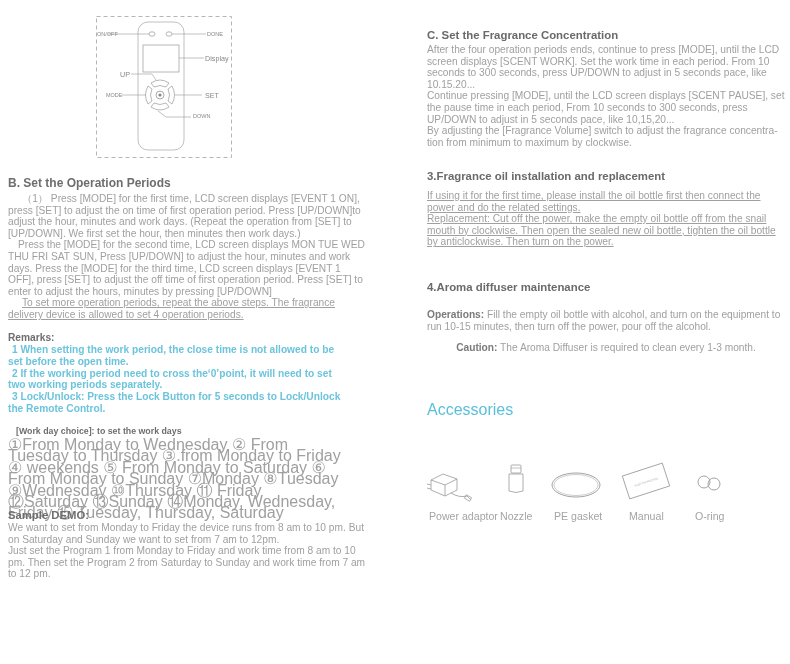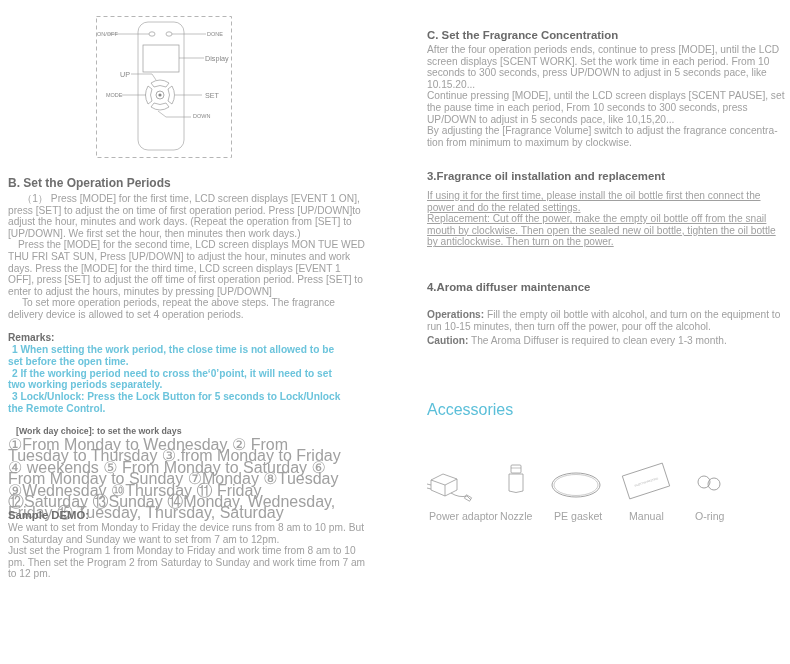--- a/index.html
+++ b/index.html
@@ -54,21 +54,21 @@
   <span class="remote-label-lg" style="left:24px; top:54px;">UP</span>
   <span class="remote-label" style="left:10px; top:76px;">MODE</span>
   <span class="remote-label-lg" style="left:109px; top:75px;">SET</span>
   <span class="remote-label" style="left:97px; top:97px;">DOWN</span>
 </div>
 
 <div class="abs h-small" style="left:8px; top:176px;">B. Set the Operation Periods</div>
 <div class="abs txt" style="left:8px; top:193px; width:360px;">
   <p style="text-indent:14px;">（1） Press [MODE] for the first time, LCD screen displays [EVENT 1 ON], press [SET] to adjust the on time of first operation period. Press [UP/DOWN]to adjust the hour, minutes and work days. (Repeat the operation from [SET] to [UP/DOWN]. We first set the hour, then minutes then work days.)</p>
   <p class="indent">Press the [MODE] for the second time, LCD screen displays MON TUE WED THU FRI SAT SUN, Press [UP/DOWN] to adjust the hour, minutes and work days. Press the [MODE] for the third time, LCD screen displays [EVENT 1 OFF], press [SET] to adjust the off time of first operation period. Press [SET] to enter to adjust the hours, minutes by pressing [UP/DOWN]</p>
-  <p style="text-indent:14px;">To set more operation periods, repeat the above steps. The fragrance delivery device is allowed to set 4 operation periods.</p>
+  <p style="text-indent:14px;text-decoration:underline;">To set more operation periods, repeat the above steps. The fragrance delivery device is allowed to set 4 operation periods.</p>
 </div>
 
 <div class="abs h-small" style="left:8px; top:332px; font-size:10.2px;">Remarks:</div>
 <div class="abs remark" style="left:8px; top:344px; width:340px;">
   <p style="text-indent:4px;">1 When setting the work period, the close time is not allowed to be set before the open time.</p>
   <p style="text-indent:4px;">2 If the working period need to cross the‘0’point, it will need to set two working periods separately.</p>
   <p style="text-indent:4px;">3 Lock/Unlock: Press the Lock Button for 5 seconds to Lock/Unlock the Remote Control.</p>
 </div>
 
 <div class="abs h-small" style="left:8px; top:426px; font-size:8.8px;padding-left:8px;">[Work day choice]: to set the work days</div>
@@ -89,21 +89,21 @@
 
 <div class="abs h-sec" style="left:427px; top:170px;">3.Fragrance oil installation and replacement</div>
 <div class="abs txt" style="left:427px; top:190px; width:358px;text-decoration:underline;">
   <p>If using it for the first time, please install the oil bottle first then connect the power and do the related settings.</p>
   <p>Replacement: Cut off the power, make the empty oil bottle off from the snail mouth by  clockwise. Then open the sealed new oil bottle, tighten the oil bottle by  anticlockwise. Then turn on the power.</p>
 </div>
 
 <div class="abs h-sec" style="left:427px; top:281px;">4.Aroma diffuser maintenance</div>
 <div class="abs txt" style="left:427px; top:306px; width:358px;">
   <p style="margin-top:3px;"><span class="bold-lead">Operations:</span><span> Fill the empty oil bottle with alcohol, and turn on the equipment to run 10-15 minutes, then turn off the power, pour off the alcohol.</span></p>
-  <p style="margin-top:3px;"><span class="bold-lead">Caution:</span><span> The Aroma Diffuser is required to clean every 1-3 month.</span></p>
+  <p style="margin-top:10px;text-align:center;"><span class="bold-lead">Caution:</span><span> The Aroma Diffuser is required to clean every 1-3 month.</span></p>
 </div>
 
 <div class="abs accent-title" style="left:427px; top:401px;">Accessories</div>
 
 <div class="abs" style="left:420px; top:460px; width:370px; height:70px;">
 
   <svg class="abs" style="left:5px; top:10px;" width="48" height="36">
     <path d="M6 10 L18 4 L32 9 L32 20 L20 26 L6 20 Z" fill="none" stroke="#999" stroke-width="0.8"></path>
     <path d="M6 10 L20 15 L32 9 M20 15 L20 26" fill="none" stroke="#999" stroke-width="0.8"></path>
     <line x1="2" y1="14" x2="6" y2="15" stroke="#999" stroke-width="0.8"></line>

